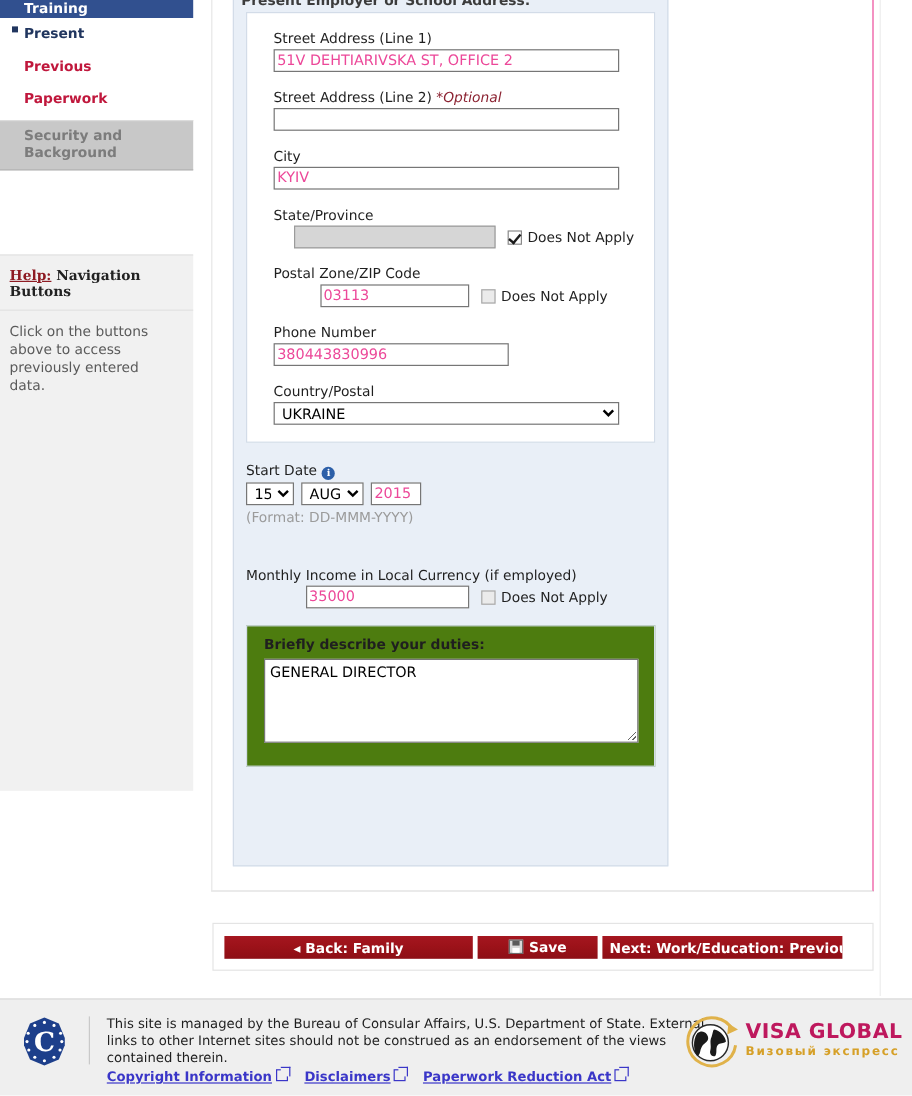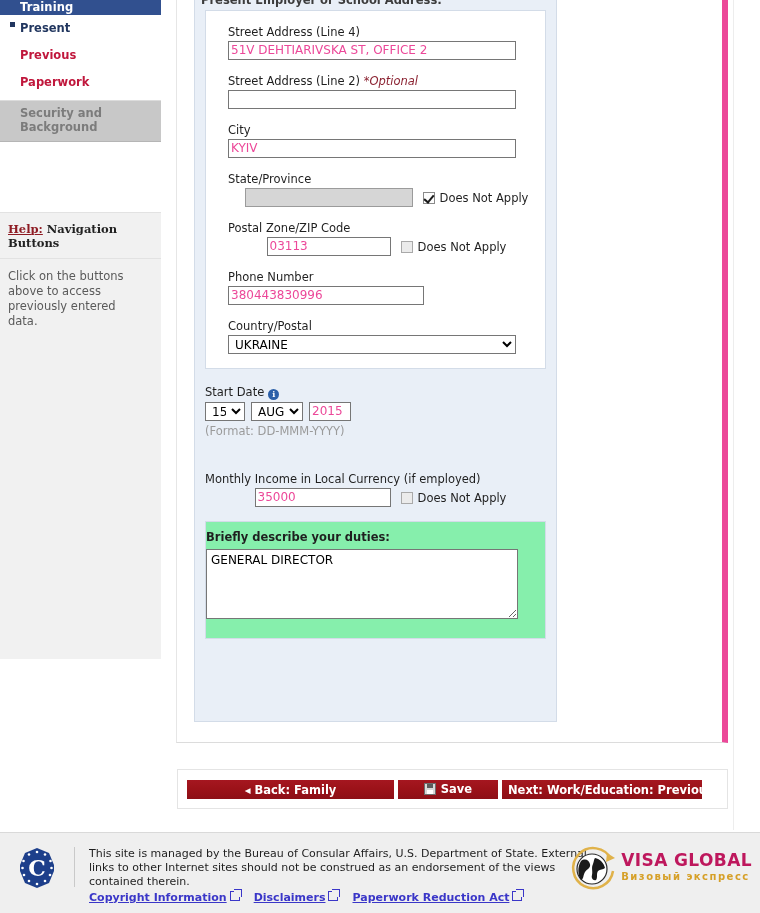--- a/index.html
+++ b/index.html
@@ -123,21 +123,21 @@
     width: 555px;
     height: 750px;
   }
   #form-card {
     position: absolute;
     left: 0;
     top: 0;
     width: 552px;
     background: #ffffff;
     border-left: 1px solid #e6e6e6;
-    border-right: 6px solid #ec4899;
+    border-right: 1px solid #ec4899;
     border-bottom: 1px solid #dcdcdc;
     box-sizing: border-box;
     height: 743px;
   }
   #form-inner {
     position: absolute;
     left: 17px;
     top: -9px;
     width: 363px;
     background: #e9eff7;
@@ -262,23 +262,23 @@
     text-align: center;
     vertical-align: -1px;
     margin-left: 4px;
     font-family: "DejaVu Serif", serif;
   }
 
   .pad-block { padding: 16px 0 0 10px; }
 
   .duties-wrap {
     margin: 0 10px;
-    background: #86efac;
+    background: #4d7c0f;
     border: 1px solid #d3dce8;
-    padding: 8px 0 16px 0;
+    padding: 8px 0 16px 14px;
     box-sizing: border-box;
   }
   .duties-label {
     font-size: 11.5px;
     font-weight: bold;
     color: #1f1f1f;
     margin-bottom: 5px;
   }
   textarea.duties {
     width: 302px;
@@ -482,21 +482,21 @@
 
   <div id="main">
     <div id="form-card">
       <div id="form-inner">
 
         <div class="section-title">Present Employer or School Address:</div>
 
         <div class="address-box">
 
           <div class="field">
-            <div class="field-label">Street Address (Line 4)</div>
+            <div class="field-label">Street Address (Line 1)</div>
             <input class="txt wide" type="text" value="51V DEHTIARIVSKA ST, OFFICE 2" style="">
           </div>
 
           <div class="field">
             <div class="field-label">
               <span>Street Address (Line 2)</span>
               <span class="optional">*Optional</span>
             </div>
             <input class="txt wide" type="text" value="" style="">
           </div>

